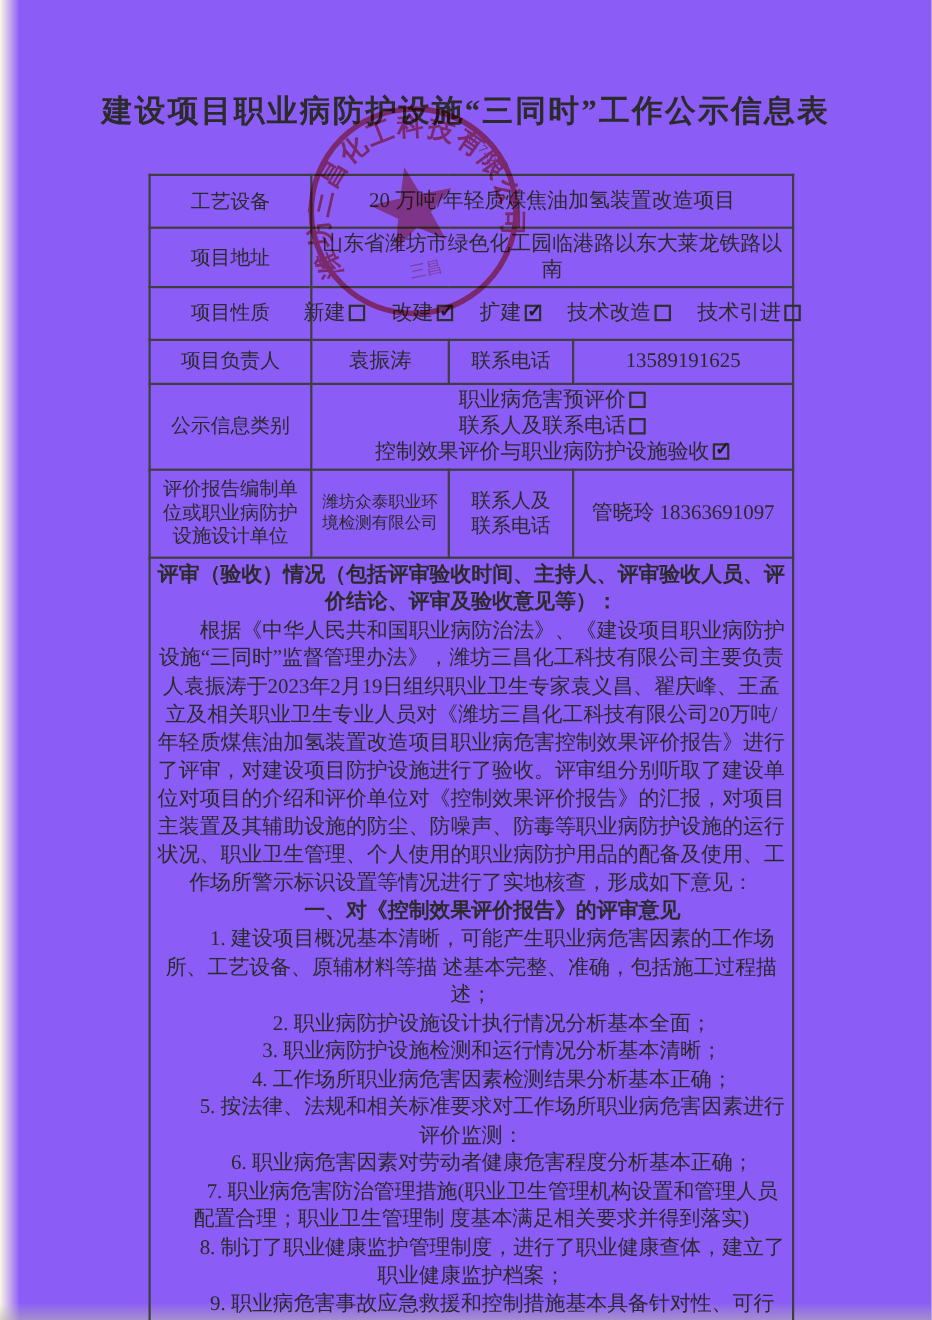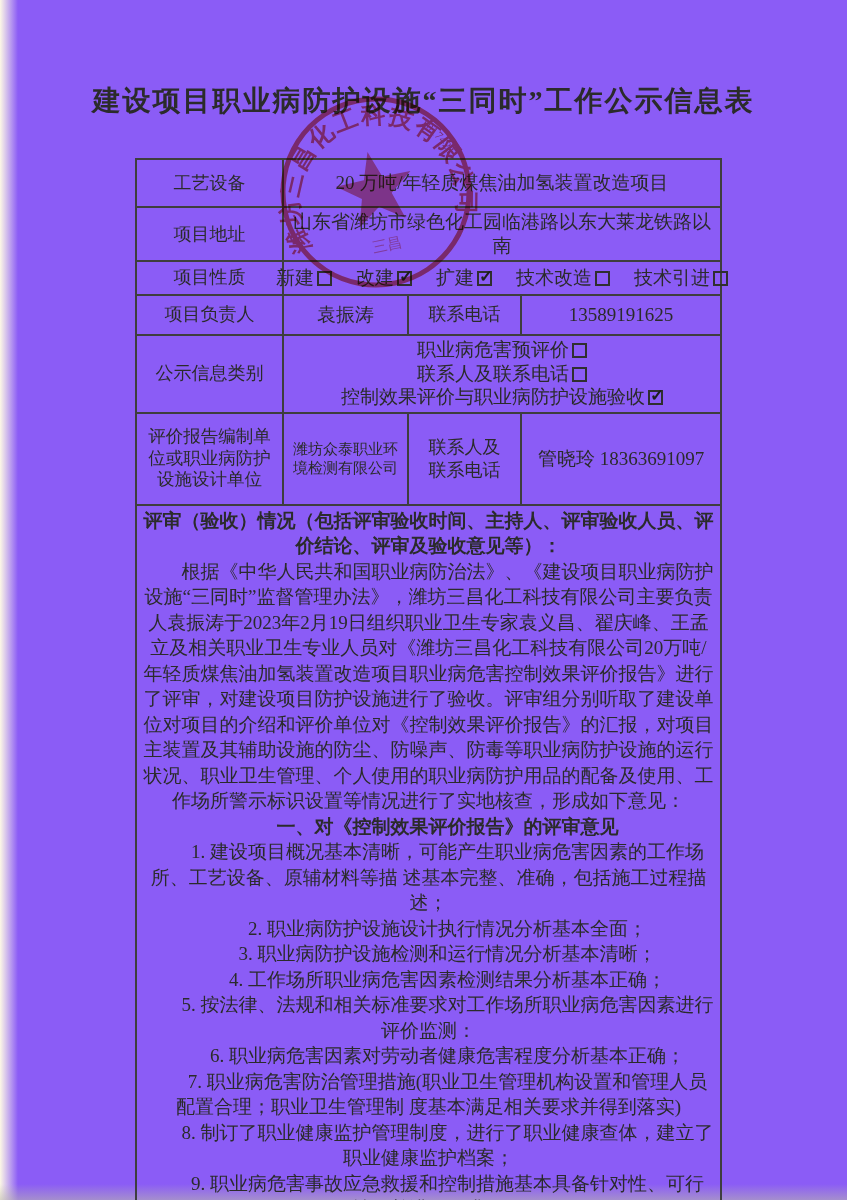--- a/index.html
+++ b/index.html
@@ -78,21 +78,21 @@
       </colgroup>
     <tbody>
       <tr style="height:48px">
         <td class="lbl">工艺设备</td>
         <td colspan="3">20 万吨/年轻质煤焦油加氢装置改造项目</td>
       </tr>
       <tr style="height:44px">
         <td class="lbl">项目地址</td>
         <td colspan="3">山东省潍坊市绿色化工园临港路以东大莱龙铁路以南</td>
       </tr>
-      <tr style="height:34px">
+      <tr style="height:48px">
         <td class="lbl">项目性质</td>
         <td colspan="3">
           <span class="opts-row">
             <span class="opt"><span>新建</span><span class="checkbox"></span></span>
             <span class="opt"><span>改建</span><span class="checkbox checked"></span></span>
             <span class="opt"><span>扩建</span><span class="checkbox checked"></span></span>
             <span class="opt"><span>技术改造</span><span class="checkbox"></span></span>
             <span class="opt"><span>技术引进</span><span class="checkbox"></span></span>
           </span>
         </td>
@@ -104,21 +104,21 @@
         <td>13589191625</td>
       </tr>
       <tr style="height:78px">
         <td class="lbl">公示信息类别</td>
         <td colspan="3" class="cat-line">
           <div><span>职业病危害预评价</span><span class="checkbox"></span></div>
           <div><span>联系人及联系电话</span><span class="checkbox"></span></div>
           <div><span>控制效果评价与职业病防护设施验收</span><span class="checkbox checked"></span></div>
         </td>
       </tr>
-      <tr style="height:92px">
+      <tr style="height:80px">
         <td class="lbl" style="font-size:17.5px;padding:2px 4px;">评价报告编制单位或职业病防护设施设计单位</td>
         <td style="font-size:15px;">潍坊众泰职业环境检测有限公司</td>
         <td class="lbl" style="padding:2px 12px;font-family:Liberation Serif, serif;">联系人及联系电话</td>
         <td>管晓玲 18363691097</td>
       </tr>
       <tr>
         <td colspan="4" class="review-cell">
           <p class="rv-heading">评审（验收）情况（包括评审验收时间、主持人、评审验收人员、评价结论、评审及验收意见等）：</p>
           <p class="indent">根据《中华人民共和国职业病防治法》、《建设项目职业病防护设施“三同时”监督管理办法》，潍坊三昌化工科技有限公司主要负责人袁振涛于2023年2月19日组织职业卫生专家袁义昌、翟庆峰、王孟立及相关职业卫生专业人员对《潍坊三昌化工科技有限公司20万吨/年轻质煤焦油加氢装置改造项目职业病危害控制效果评价报告》进行了评审，对建设项目防护设施进行了验收。评审组分别听取了建设单位对项目的介绍和评价单位对《控制效果评价报告》的汇报，对项目主装置及其辅助设施的防尘、防噪声、防毒等职业病防护设施的运行状况、职业卫生管理、个人使用的职业病防护用品的配备及使用、工作场所警示标识设置等情况进行了实地核查，形成如下意见：</p>
           <p class="rv-sub">一、对《控制效果评价报告》的评审意见</p>

